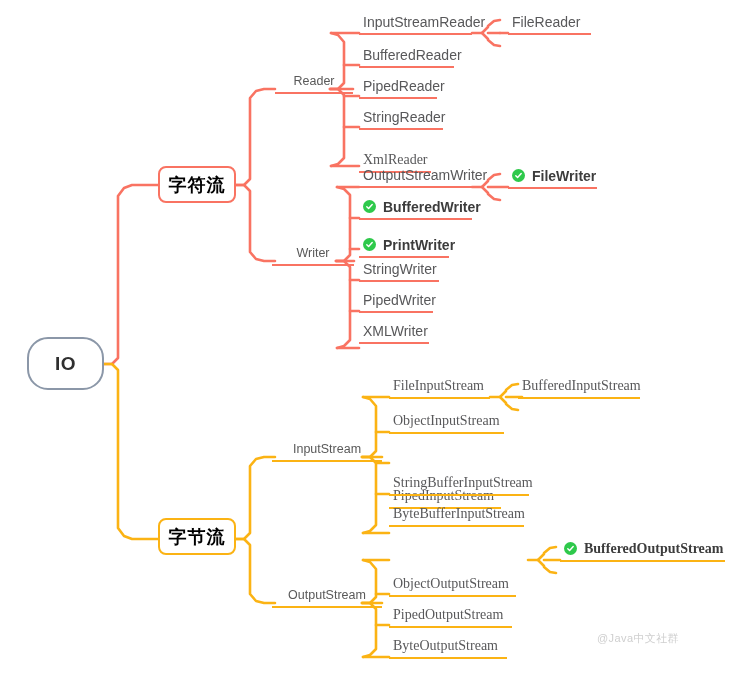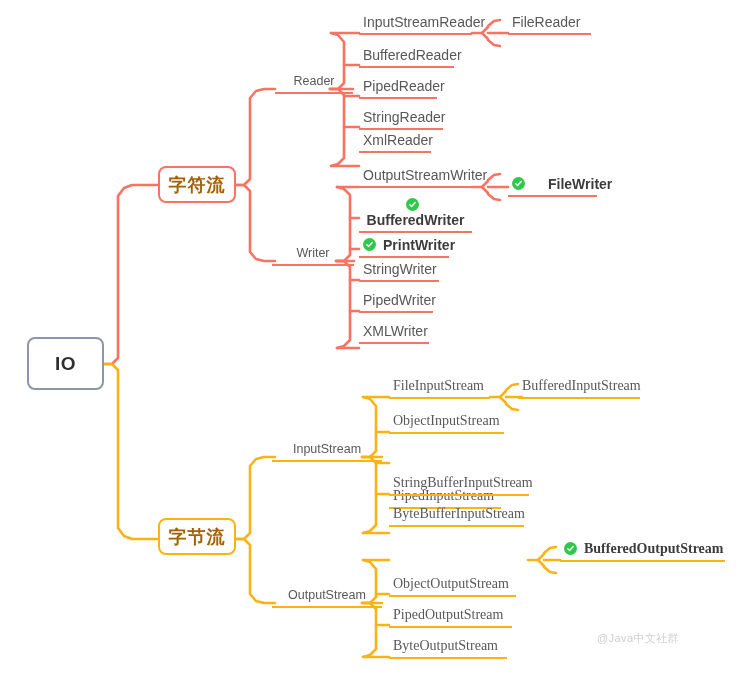--- a/index.html
+++ b/index.html
@@ -49,21 +49,21 @@
     position: absolute;
     box-sizing: border-box;
     border: 2px solid #f97362;
     border-radius: 8px;
     background: #ffffff;
     display: flex;
     align-items: center;
     justify-content: center;
     font-weight: bold;
     font-size: 18px;
-    color: #a16207;
+    color: #000000;
     letter-spacing: 1px;
   }
   .branch-node.byte {
     border-color: #fbb314;
   }
 
   
   .mid-label {
     position: absolute;
     box-sizing: border-box;
@@ -212,21 +212,21 @@
       <path d="M 506 397 L 522 397"></path>
     </g>
 
     <g stroke="#fbb314">
       <path d="M 528 560 L 538 560 L 544 554 L 544 553 L 550 548 L 556 547"></path>
       <path d="M 538 560 L 544 566 L 544 567 L 550 572 L 556 573"></path>
       <path d="M 544 560 L 560 560"></path>
     </g>
   </svg>
 
-  <div class="root-node" style="left:27px; top:337px; width:77px; height:53px;">
+  <div class="root-node" style="left:27px; top:337px; width:77px; height:53px;border-radius:21px;">
     <span>IO</span>
   </div>
 
   <div class="branch-node" style="left:158px; top:166px; width:78px; height:37px;">
     <span>字符流</span>
   </div>
 
   <div class="branch-node byte" style="left:158px; top:518px; width:78px; height:37px;">
     <span>字节流</span>
   </div>
@@ -252,33 +252,33 @@
   </div>
   <div class="leaf" style="left:359px; top:47px; width:95px;">
     <span>BufferedReader</span>
   </div>
   <div class="leaf" style="left:359px; top:78px; width:78px;">
     <span>PipedReader</span>
   </div>
   <div class="leaf" style="left:359px; top:109px; width:84px;">
     <span>StringReader</span>
   </div>
-  <div class="leaf" style="left:359px; top:132px; width:72px;">
+  <div class="leaf" style="left:359px; top:152px; width:72px;font-family:Liberation Serif, serif;">
     <span>XmlReader</span>
   </div>
 
   <div class="leaf" style="left:508px; top:14px; width:83px;">
     <span>FileReader</span>
   </div>
 
   <div class="leaf" style="left:359px; top:167px; width:113px;">
     <span>OutputStreamWriter</span>
   </div>
 
-  <div class="leaf checked" style="left:359px; top:199px; width:113px;flex-direction:column;">
+  <div class="leaf checked" style="left:359px; top:199px; width:113px;">
     <span class="check-icon">
       <svg width="9" height="9" viewBox="0 0 12 12">
           <path d="M2.4 6.2 L4.8 8.6 L9.6 3.4" stroke="#ffffff" stroke-width="1.9" fill="none" stroke-linecap="round" stroke-linejoin="round"></path>
         </svg>
     </span>
     <span>BufferedWriter</span>
   </div>
 
   <div class="leaf checked" style="left:359px; top:237px; width:90px;">
     <span class="check-icon">
@@ -292,21 +292,21 @@
   <div class="leaf" style="left:359px; top:261px; width:80px;">
     <span>StringWriter</span>
   </div>
   <div class="leaf" style="left:359px; top:292px; width:74px;">
     <span>PipedWriter</span>
   </div>
   <div class="leaf" style="left:359px; top:323px; width:70px;">
     <span>XMLWriter</span>
   </div>
 
-  <div class="leaf checked" style="left:508px; top:176px; width:89px;gap:16px;">
+  <div class="leaf checked" style="left:508px; top:168px; width:89px;">
     <span class="check-icon">
       <svg width="9" height="9" viewBox="0 0 12 12">
           <path d="M2.4 6.2 L4.8 8.6 L9.6 3.4" stroke="#ffffff" stroke-width="1.9" fill="none" stroke-linecap="round" stroke-linejoin="round"></path>
         </svg>
     </span>
     <span>FileWriter</span>
   </div>
 
   <div class="leaf byte" style="left:389px; top:378px; width:101px;">
     <span>FileInputStream</span>

